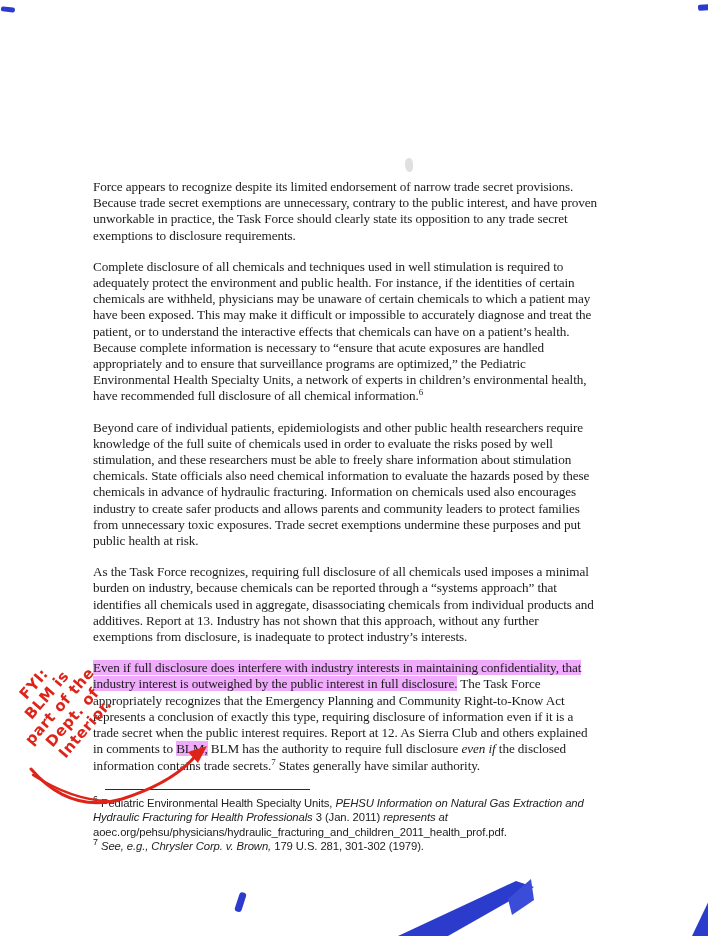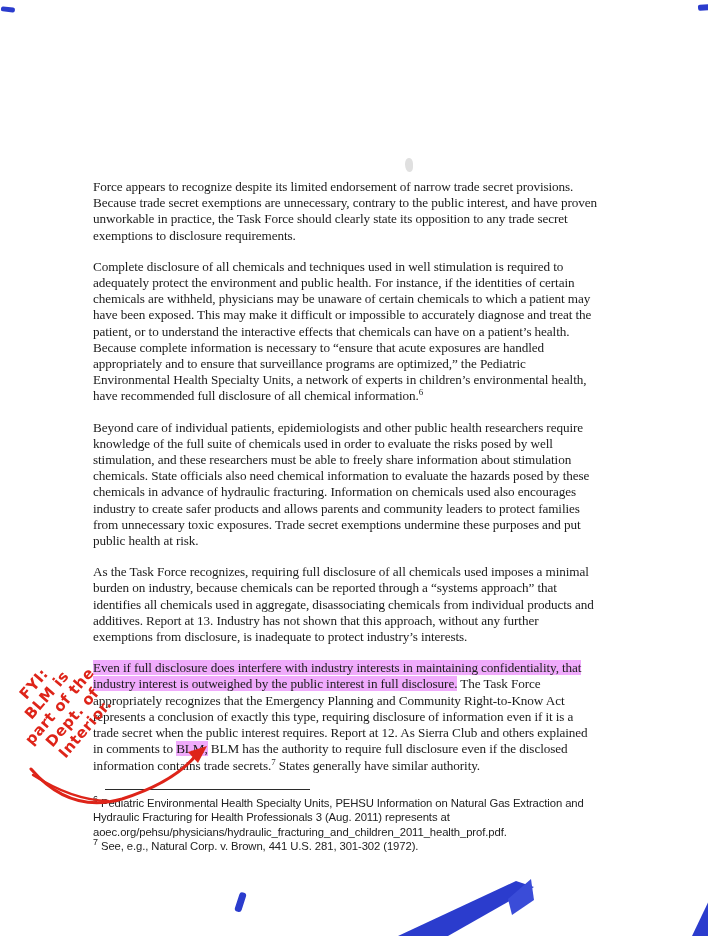--- a/index.html
+++ b/index.html
@@ -17,21 +17,21 @@
     width:507px;
     color:#1b1b1b;
     font-size:13.2px;
     line-height:16.2px;
     letter-spacing:-0.1px;
     text-align:left;
   }
   .doc-column p{margin:0 0 15px 0;}
   .hl{background:#f0abfc;}
   .sup{font-size:9px;vertical-align:super;line-height:0;}
-  .it{}
+  .it{font-style:italic;}
   .fn-sep{
     width:205px;height:0;
     border-top:1.6px solid #2b2b2b;
     margin:7px 0 6px 12px;
   }
   .footnotes{
     width:532px;
     font-family:"Liberation Sans", sans-serif;
     font-size:11.3px;
     line-height:14.6px;
@@ -81,22 +81,22 @@
 
     <p>Beyond care of individual patients, epidemiologists and other public health researchers require knowledge of the full suite of chemicals used in order to evaluate the risks posed by well stimulation, and these researchers must be able to freely share information about stimulation chemicals. State officials also need chemical information to evaluate the hazards posed by these chemicals in advance of hydraulic fracturing.  Information on chemicals used also encourages industry to create safer products and allows parents and community leaders to protect families from unnecessary toxic exposures.  Trade secret exemptions undermine these purposes and put public health at risk.</p>
 
     <p>As the Task Force recognizes, requiring full disclosure of all chemicals used imposes a minimal burden on industry, because chemicals can be reported through a “systems approach” that identifies all chemicals used in aggregate, disassociating chemicals from individual products and additives. Report at 13. Industry has not shown that this approach, without any further exemptions from disclosure, is inadequate to protect industry’s interests.</p>
 
     <p><span class="hl">Even if full disclosure does interfere with industry interests in maintaining confidentiality, that industry interest is outweighed by the public interest in full disclosure.</span><span> The Task Force appropriately recognizes that the Emergency Planning and Community Right-to-Know Act represents a conclusion of exactly this type, requiring disclosure of information even if it is a trade secret when the public interest requires. Report at 12. As Sierra Club and others explained in comments to </span><span class="hl">BLM,</span><span> BLM has the authority to require full disclosure </span><span class="it">even if</span><span> the disclosed information contains trade secrets.</span><span class="sup">7</span><span> States generally have similar authority.</span></p>
 
     <div class="fn-sep"></div>
 
     <div class="footnotes">
-      <p class="fn"><span class="sup">6</span><span> Pediatric Environmental Health Specialty Units, </span><span class="it">PEHSU Information on Natural Gas Extraction and Hydraulic Fracturing for Health Professionals</span><span> 3 (Aug. 2011) </span><span class="it">represents at</span><span> aoec.org/pehsu/physicians/hydraulic_fracturing_and_children_2011_health_prof.pdf.</span></p>
-      <p class="fn"><span class="sup">7</span><span class="it"> See, e.g., Natural Corp. v. Brown,</span><span> 441 U.S. 281, 301-302 (1972).</span></p>
+      <p class="fn"><span class="sup">6</span><span> Pediatric Environmental Health Specialty Units, </span><span class="it">PEHSU Information on Natural Gas Extraction and Hydraulic Fracturing for Health Professionals</span><span> 3 (Jan. 2011) </span><span class="it">represents at</span><span> aoec.org/pehsu/physicians/hydraulic_fracturing_and_children_2011_health_prof.pdf.</span></p>
+      <p class="fn"><span class="sup">7</span><span class="it"> See, e.g., Chrysler Corp. v. Brown,</span><span> 179 U.S. 281, 301-302 (1979).</span></p>
     </div>
   </div>
 
   <div class="margin-note">
     <div>FYI:</div>
     <div>BLM is</div>
     <div>part of the</div>
     <div>Dept. of</div>
     <div>Interior.</div>
   </div>

